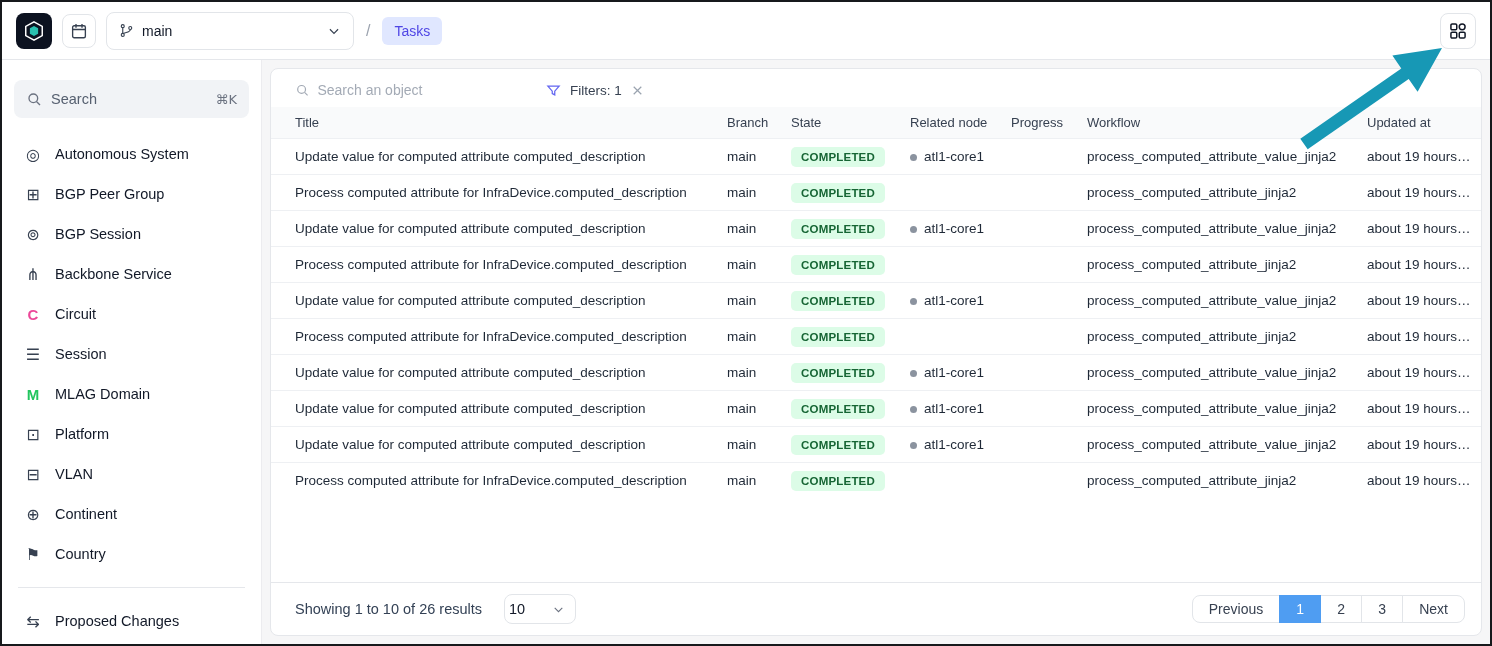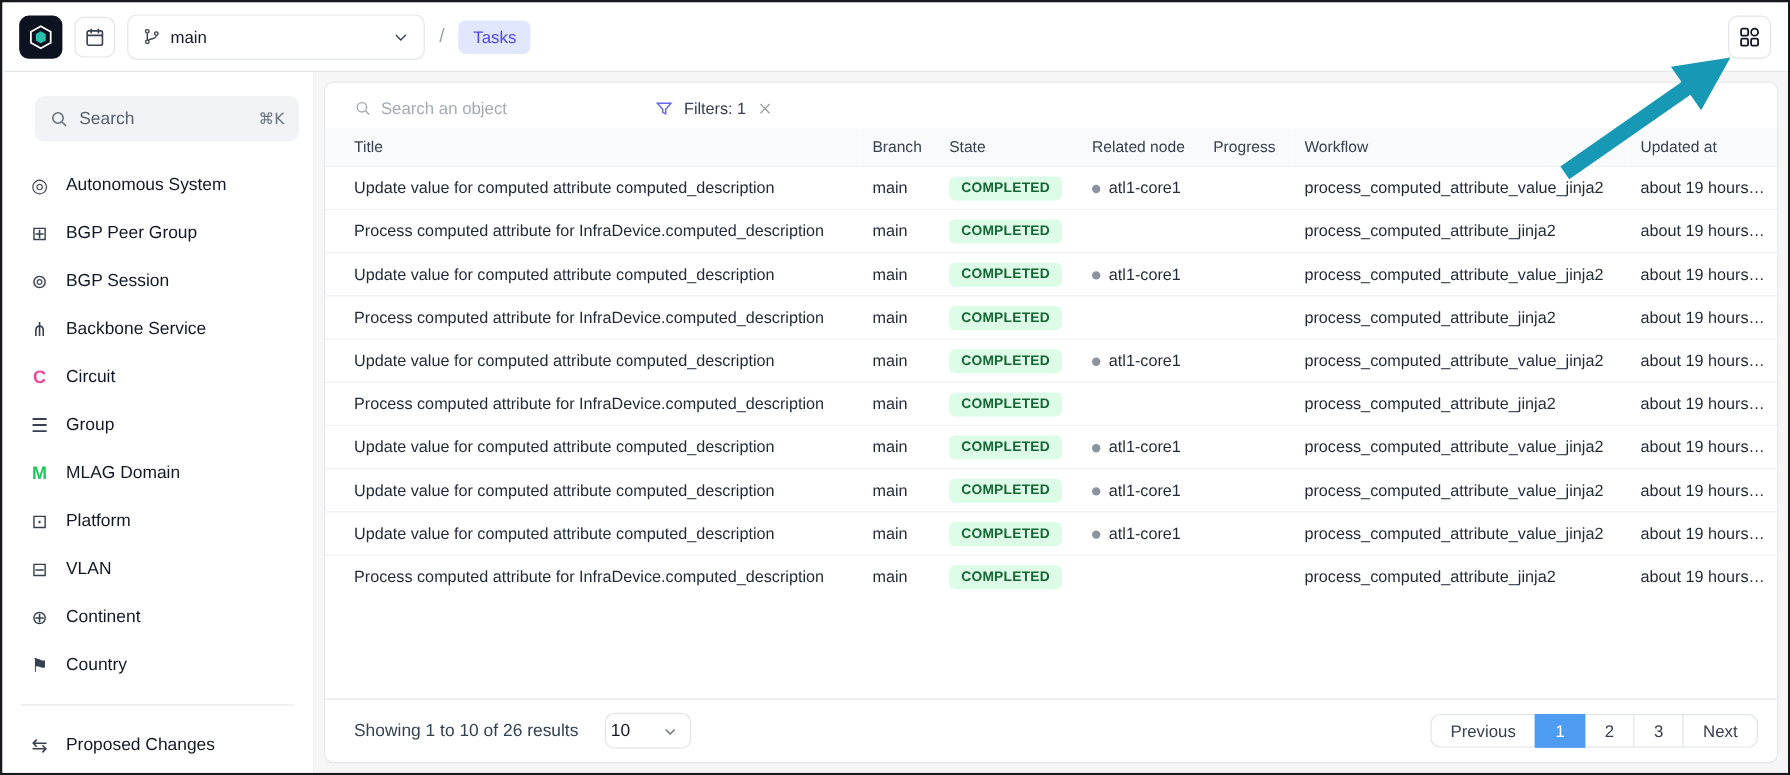--- a/index.html
+++ b/index.html
@@ -17,21 +17,21 @@
   .branch-select .chev { margin-left: auto; display: flex; }
   .crumb-sep { color: #9ca3af; font-size: 16px; padding: 0 2px; }
   .crumb { background: #e0e7ff; color: #4f46e5; font-size: 14px; padding: 6px 12px; border-radius: 6px; cursor: pointer; }
   .topbar-spacer { flex: 1; }
 
   
   .body-row { flex: 1; display: flex; min-height: 0; }
 
   
   .sidebar { width: 260px; flex: 0 0 260px; background: #fff; border-right: 1px solid #ececef; padding: 20px 12px 0; overflow: hidden; }
-  .search-box { height: 38px; background: #f1f3f6; border-radius: 8px; display: flex; align-items: center; gap: 9px; padding: 0 12px; color: #566070; font-size: 14.5px; cursor: pointer; margin-left: 15px; }
+  .search-box { height: 38px; background: #f1f3f6; border-radius: 8px; display: flex; align-items: center; gap: 9px; padding: 0 12px; color: #566070; font-size: 14.5px; cursor: pointer; }
   .search-box .shortcut { margin-left: auto; color: #6b7280; font-size: 13px; font-family: "DejaVu Sans", sans-serif; }
   .nav { margin-top: 16px; }
   .nav-item { height: 40px; display: flex; align-items: center; gap: 11px; padding: 0 8px; border-radius: 8px; font-size: 14.5px; color: #111827; font-weight: 500; cursor: pointer; }
   .nav-icon { width: 22px; text-align: center; font-size: 16px; color: #374151; flex: 0 0 22px; font-family: "DejaVu Sans", sans-serif; }
   .nav-icon.letter { font-weight: 700; font-size: 15px; font-family: "Liberation Sans", sans-serif; }
   .sidebar-divider { height: 1px; background: #e5e7eb; margin: 13px 4px; }
 
   
   .content { flex: 1; background: #f6f6f7; padding: 8px; min-width: 0; }
   .card { background: #fff; border: 1px solid #e5e7eb; border-radius: 8px; height: 100%; display: flex; flex-direction: column; overflow: hidden; }
@@ -141,21 +141,21 @@
           <div class="nav-item">
             <span class="nav-icon">⋔</span>
             <span class="nav-label">Backbone Service</span>
           </div>
           <div class="nav-item">
             <span class="nav-icon letter" style="color: rgb(236, 72, 153);">C</span>
             <span class="nav-label">Circuit</span>
           </div>
           <div class="nav-item">
             <span class="nav-icon">☰</span>
-            <span class="nav-label">Group</span>
+            <span class="nav-label">Session</span>
           </div>
           <div class="nav-item">
             <span class="nav-icon letter" style="color: rgb(34, 197, 94);">M</span>
             <span class="nav-label">MLAG Domain</span>
           </div>
           <div class="nav-item">
             <span class="nav-icon">⊡</span>
             <span class="nav-label">Platform</span>
           </div>
           <div class="nav-item">

